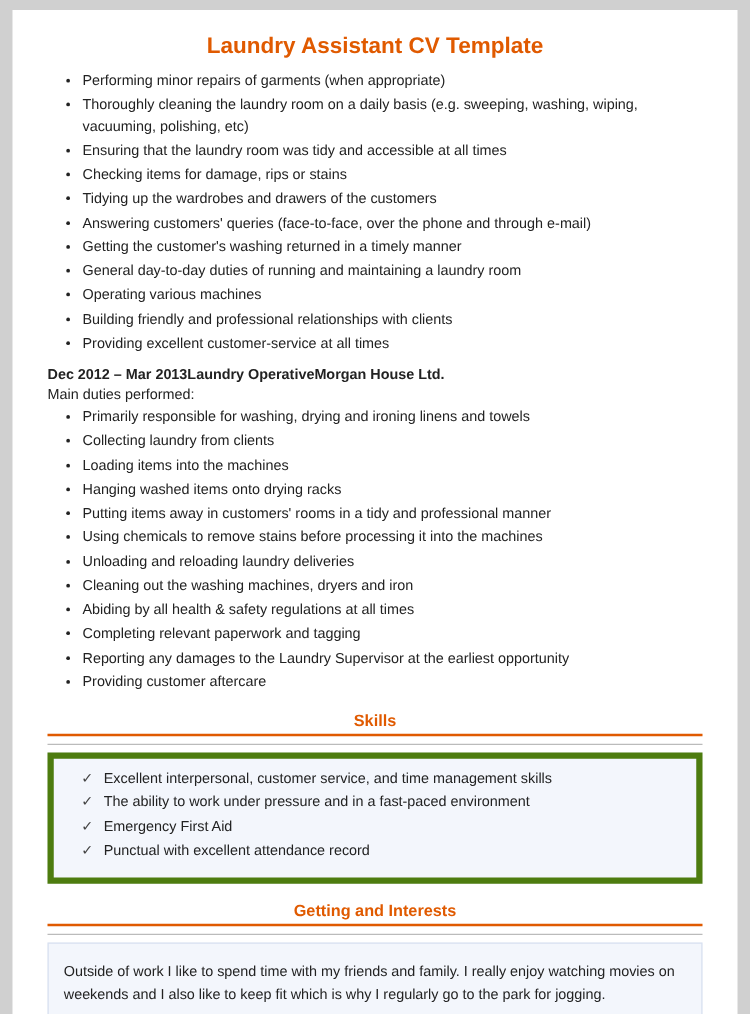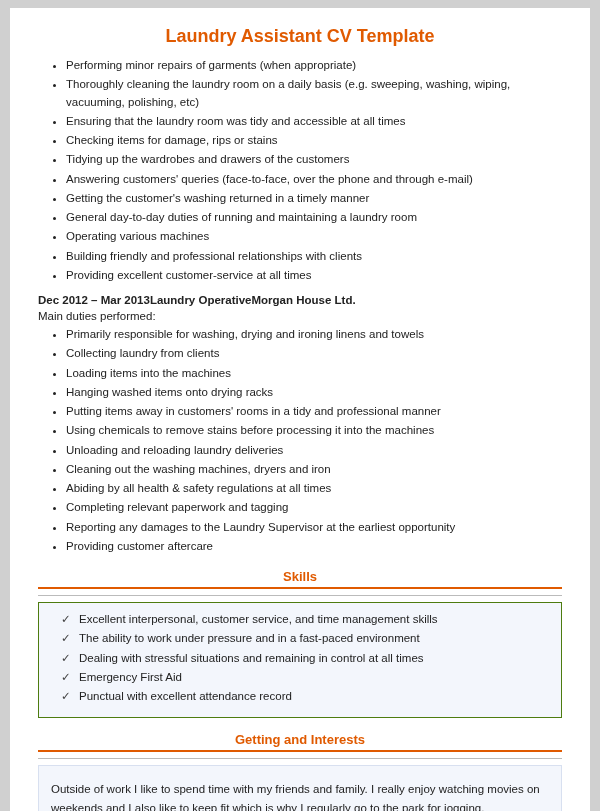--- a/index.html
+++ b/index.html
@@ -93,21 +93,21 @@
     }
     .hobbies-text {
       font-size: 11.5px;
       color: #222;
       line-height: 1.6;
       margin-bottom: 8px;
       margin-top: 6px;
     }
     .skills-block {
       background: #f3f6fc;
-      border: 1px solid #4d7c0f;
+      border: 5px solid #4d7c0f;
       padding: 8px 12px 6px 12px;
       margin-top: 4px;
       margin-bottom: 2px;
     }
     .hobbies-block {
       background: #f3f6fc;
       border: 1px solid #d8e0f0;
       padding: 8px 12px 6px 12px;
       margin-top: 4px;
       margin-bottom: 2px;
@@ -157,21 +157,20 @@
   </ul>
 
   <div class="section-title">Skills</div>
   <hr class="orange-divider">
   <hr class="gray-divider">
 
   <div class="skills-block">
     <ul class="check-list">
       <li>Excellent interpersonal, customer service, and time management skills</li>
       <li>The ability to work under pressure and in a fast-paced environment</li>
-      <li>Dealing with stressful situations and remaining in control at all times</li>
       <li>Emergency First Aid</li>
       <li>Punctual with excellent attendance record</li>
     </ul>
   </div>
 
   <div class="section-title">Getting and Interests</div>
   <hr class="orange-divider">
   <hr class="gray-divider">
 
   <div class="hobbies-block">

